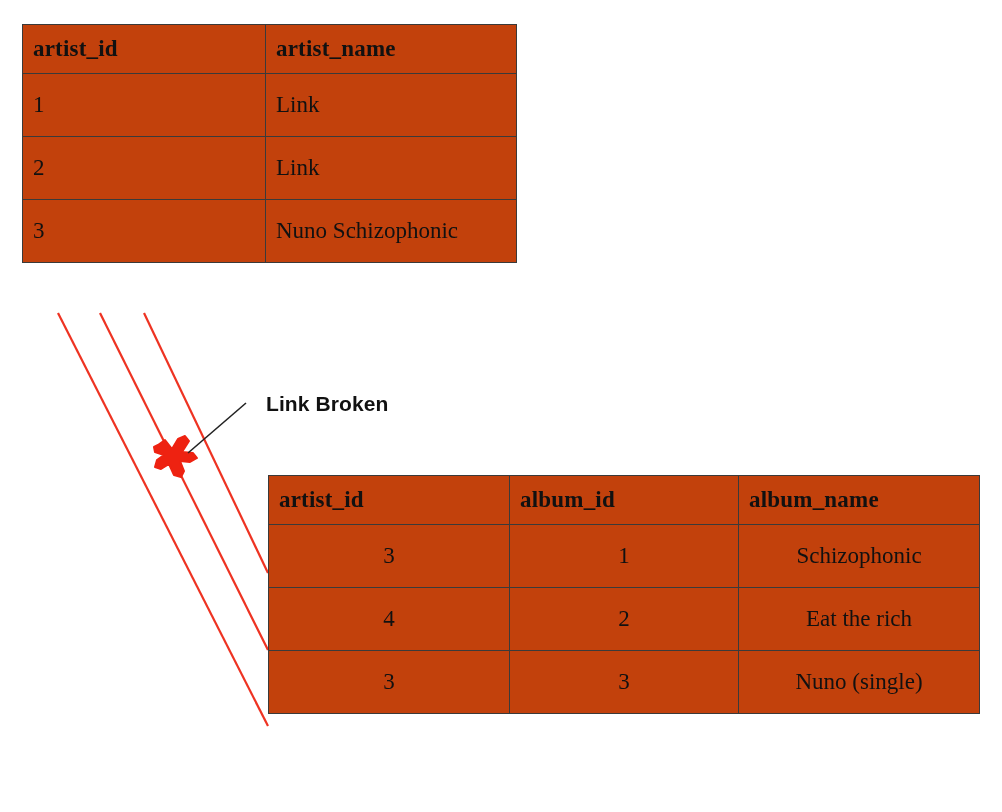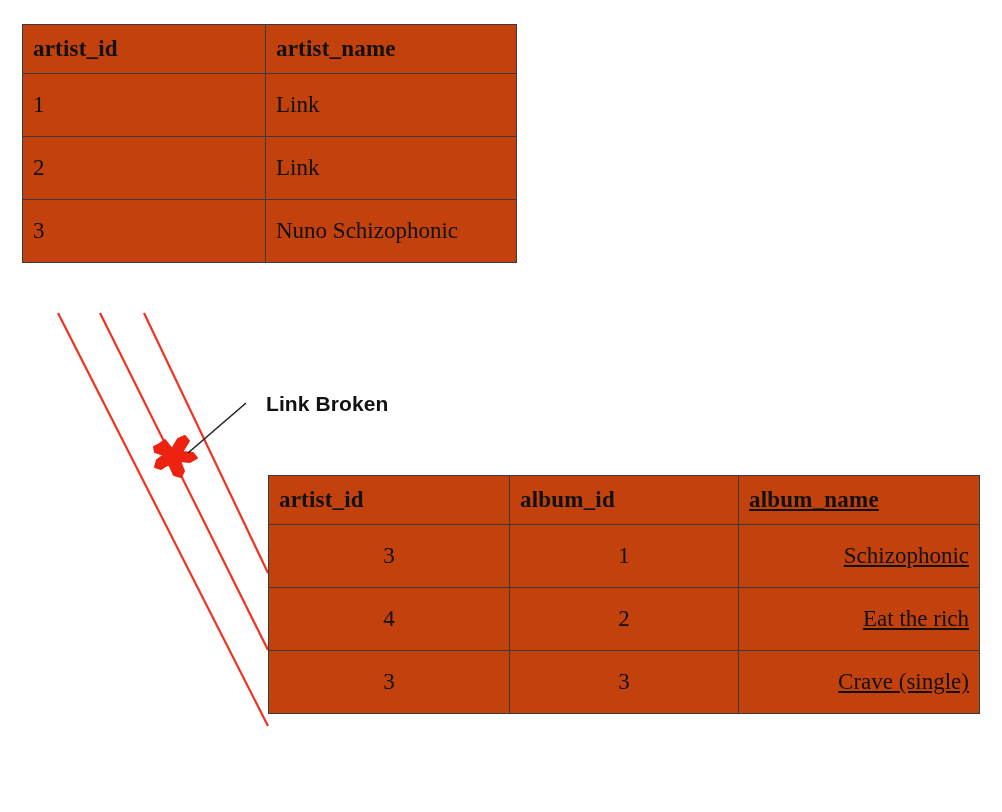--- a/index.html
+++ b/index.html
@@ -72,23 +72,23 @@
   #table-artist th.c1, #table-artist td.c1 { width: 230px; }
   #table-artist td { text-align: left; }
 
   
   #table-album {
     left: 268px;
     top: 475px;
   }
   #table-album th.c0, #table-album td.c0 { width: 220px; }
   #table-album th.c1, #table-album td.c1 { width: 208px; }
-  #table-album th.c2, #table-album td.c2 { width: 220px; text-decoration: underline; }
+  #table-album th.c2, #table-album td.c2 { width: 220px; }
   #table-album td.num { text-align: center; }
-  #table-album td.txt { text-align: right; }
+  #table-album td.txt { text-align: center; }
 
   
   #link-broken-label {
     position: absolute;
     left: 250px;
     top: 392px;
     font-family: "Liberation Sans", "DejaVu Sans", sans-serif;
     font-size: 21px;
     font-weight: bold;
     color: #111111;
@@ -163,18 +163,18 @@
         <td class="c2 txt">Schizophonic</td>
       </tr>
       <tr>
         <td class="c0 num">4</td>
         <td class="c1 num">2</td>
         <td class="c2 txt">Eat the rich</td>
       </tr>
       <tr>
         <td class="c0 num">3</td>
         <td class="c1 num">3</td>
-        <td class="c2 txt">Crave (single)</td>
+        <td class="c2 txt">Nuno (single)</td>
       </tr>
     </tbody>
   </table>
 
 </div>
 
 </body></html>

